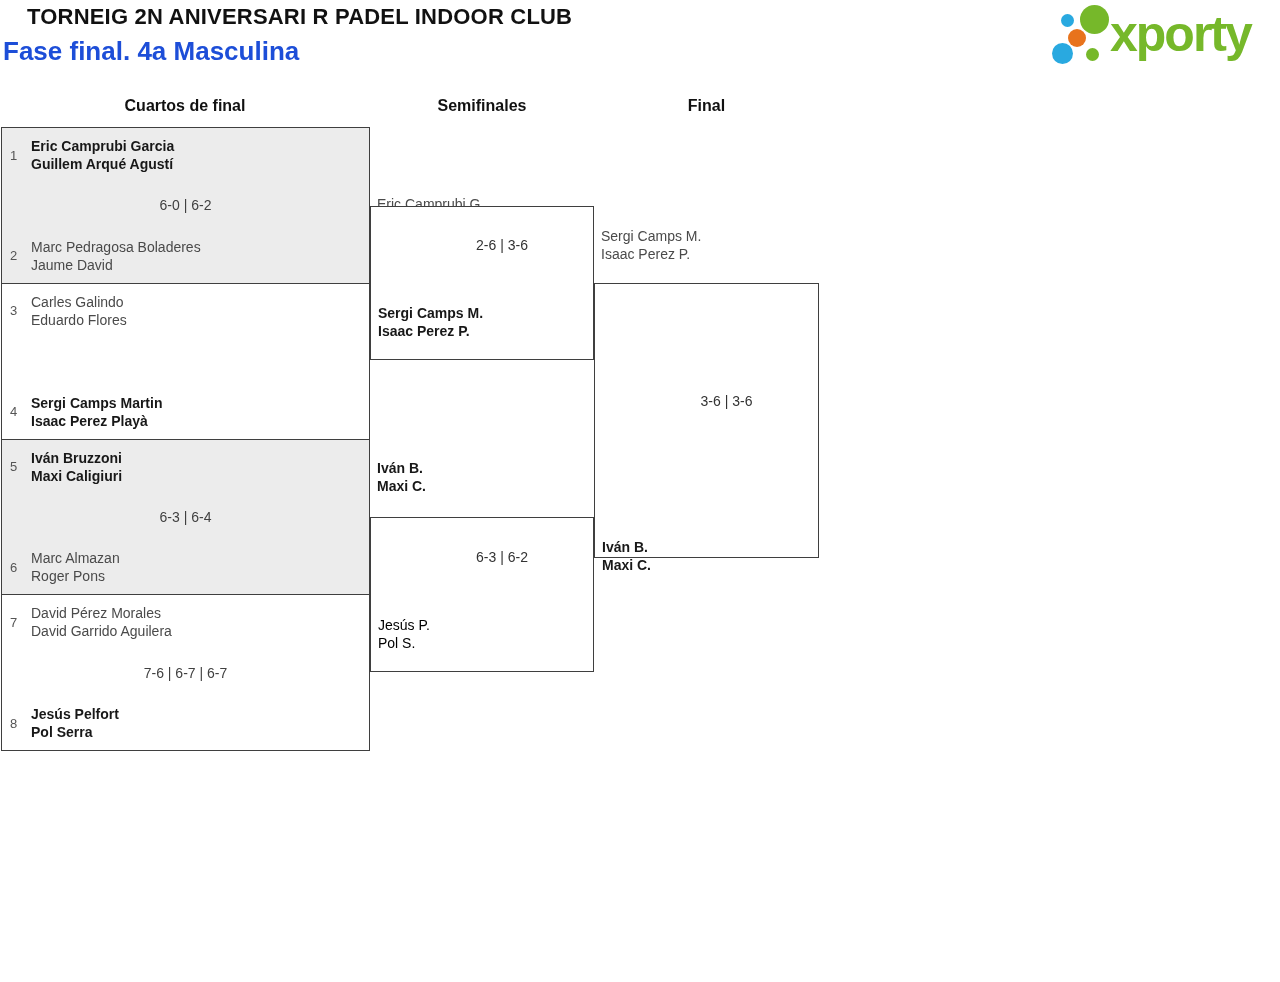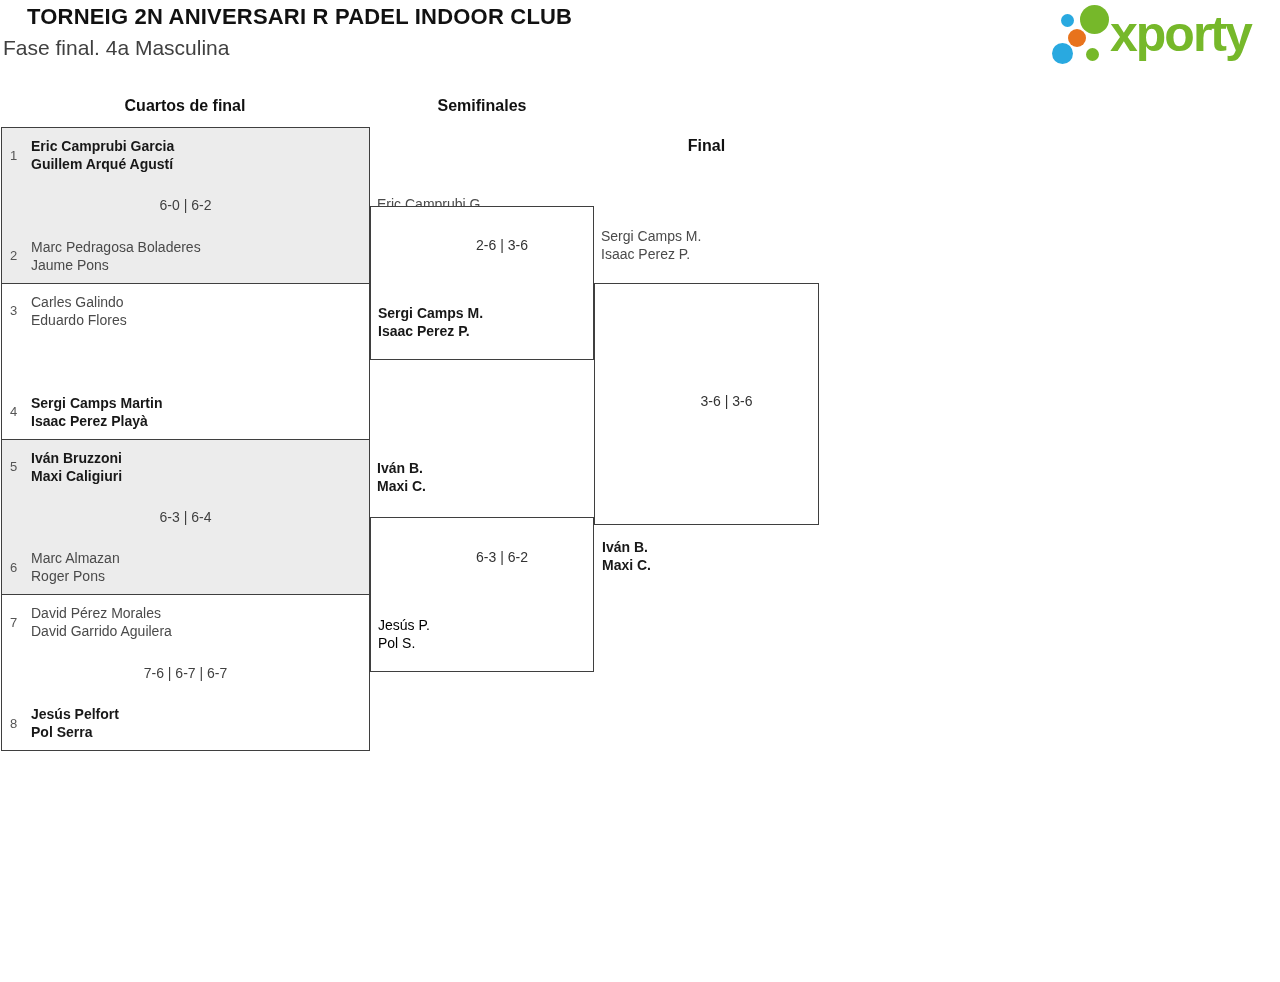--- a/index.html
+++ b/index.html
@@ -1,59 +1,59 @@
 <!DOCTYPE html>
 <html><head>
 <meta charset="utf-8">
 <style>
   html,body{margin:0;padding:0;background:#fff;}
   .page{
     position:relative;width:1280px;height:982px;background:#ffffff;
     font-family:"Liberation Sans", sans-serif;color:#1d1d1d;overflow:hidden;
   }
   .title{position:absolute;left:3px;top:4px;font-size:22px;font-weight:700;color:#111;letter-spacing:.2px;margin-left:24px;}
-  .subtitle{position:absolute;left:3px;top:36px;font-size:21px;font-weight:400;color:#404040;}
+  .subtitle{position:absolute;left:3px;top:36px;font-size:26px;font-weight:700;color:#1d4ed8;}
 
   
   .logo{position:absolute;left:1045px;top:0;width:235px;height:80px;cursor:pointer;}
   .dot{position:absolute;border-radius:50%;}
   .dot-blue-small{left:16px;top:14px;width:13px;height:13px;background:#29a9e0;}
   .dot-green-big{left:35px;top:5px;width:29px;height:29px;background:#76b82a;}
   .dot-orange{left:23px;top:29px;width:18px;height:18px;background:#e8731c;}
   .dot-blue-big{left:7px;top:43px;width:21px;height:21px;background:#29a9e0;}
   .dot-green-small{left:41px;top:48px;width:13px;height:13px;background:#76b82a;}
   .wordmark{position:absolute;left:65px;top:-2px;font-size:50px;line-height:72px;font-weight:700;
             color:#76b82a;letter-spacing:-2px;}
 
   
   .round-header{position:absolute;top:97px;text-align:center;font-size:16px;font-weight:700;color:#111;}
   .rh-q{left:0;width:370px;}
   .rh-s{left:370px;width:224px;}
-  .rh-f{left:594px;width:225px;margin-top:40px;}
+  .rh-f{left:594px;width:225px;}
 
   
   .qf-col{position:absolute;left:1px;top:127px;width:369px;height:624px;box-sizing:border-box;
           border:1px solid #3f3f3f;display:flex;flex-direction:column;background:#fff;}
   .qf-row{flex:1;position:relative;}
   .qf-row.shade{background:#ececec;}
   .qf-row:not(:last-child){border-bottom:1px solid #3f3f3f;}
   .team{position:absolute;left:8px;right:8px;display:flex;gap:8px;}
   .team.top{top:9px;}
   .team.bottom{bottom:9px;}
   .seed{width:13px;flex:0 0 13px;font-size:13px;color:#555;align-self:center;text-align:left;}
   .names{font-size:14px;line-height:18px;color:#4a4a4a;}
   .names.winner{font-weight:700;color:#181818;}
   .score{position:absolute;left:0;right:0;top:50%;transform:translateY(-50%);
          text-align:center;font-size:14px;color:#404040;}
 
   
   .match-box{position:absolute;box-sizing:border-box;border:1px solid #3f3f3f;background:#fff;}
   .sf1-box{left:370px;top:206px;width:224px;height:154px;}
   .sf2-box{left:370px;top:517px;width:224px;height:155px;}
-  .final-box{left:594px;top:283px;width:225px;height:242px;}
+  .final-box{left:594px;top:283px;width:225px;height:275px;}
   .box-score{position:absolute;left:0;right:0;text-align:center;font-size:14px;color:#333;padding-left:40px;}
   .sf1-box .box-score{top:30px;}
   .sf2-box .box-score{top:31px;}
   .final-box .box-score{top:109px;}
   .box-team{position:absolute;left:7px;font-size:14px;line-height:18px;color:#000000;}
   .box-team.winner{font-weight:700;color:#181818;}
   .sf1-box .box-team{top:97px;}
   .sf2-box .box-team{top:98px;}
   .final-box .box-team{top:254px;}
 
@@ -93,21 +93,21 @@
         <div class="names winner">
           <div>Eric Camprubi Garcia</div>
           <div>Guillem Arqué Agustí</div>
         </div>
       </div>
       <div class="score">6-0 | 6-2</div>
       <div class="team bottom">
         <span class="seed">2</span>
         <div class="names">
           <div>Marc Pedragosa Boladeres</div>
-          <div>Jaume Pons</div>
+          <div>Jaume David</div>
         </div>
       </div>
     </div>
 
     <div class="qf-row">
       <div class="team top">
         <span class="seed">3</span>
         <div class="names">
           <div>Carles Galindo</div>
           <div>Eduardo Flores</div>

